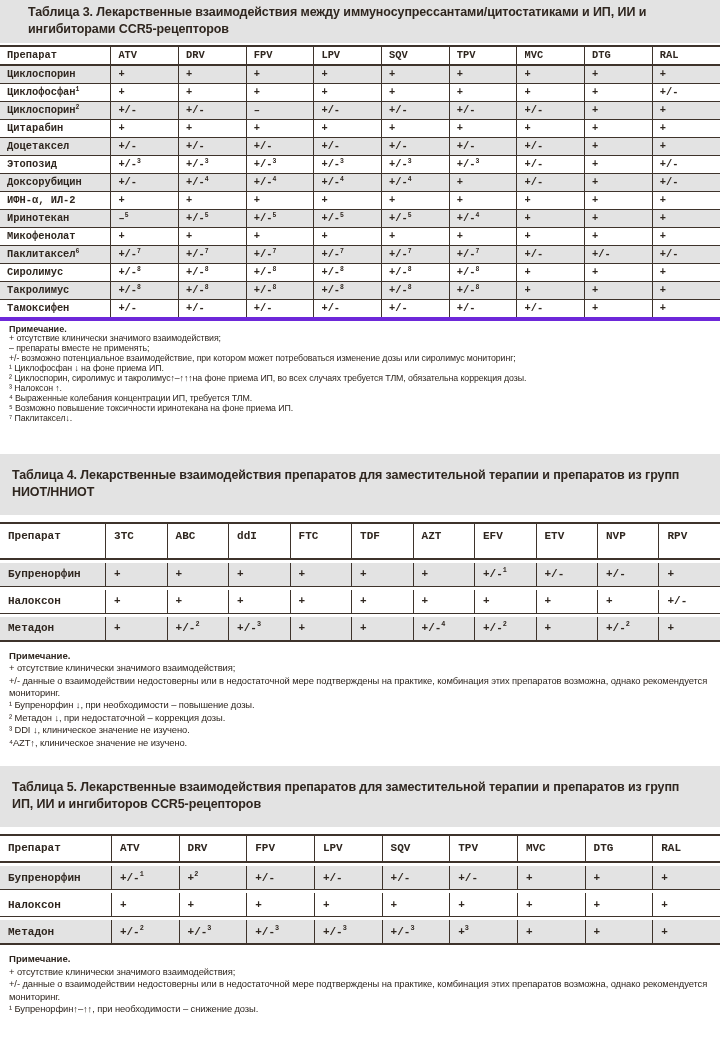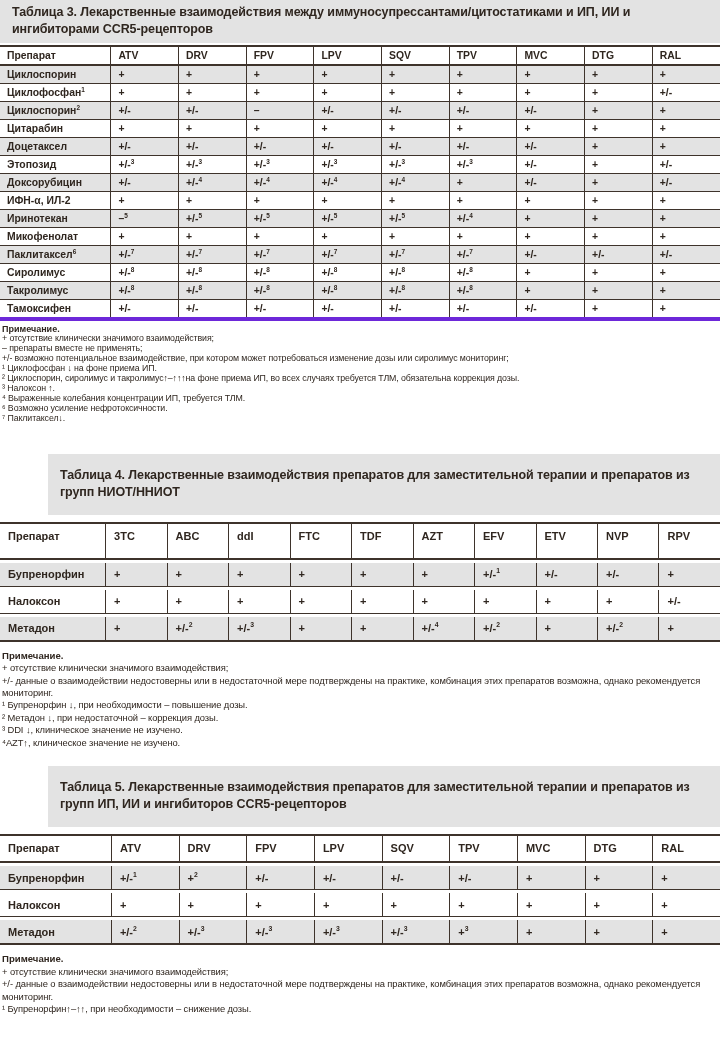--- a/index.html
+++ b/index.html
@@ -4,27 +4,27 @@
 <style>
   html,body{margin:0;padding:0;}
   body{
     width:720px;height:1039px;overflow:hidden;background:#ffffff;
     font-family:"Liberation Sans","DejaVu Sans",sans-serif;
     color:#2f261f;-webkit-font-smoothing:antialiased;
   }
   .sect{width:720px;}
   .band{
     background:#e3e3e3;font-weight:bold;font-size:12.5px;line-height:1.36;
-    padding:4px 16px 5px 12px;letter-spacing:-0.1px;box-sizing:border-box;
+    padding:4px 16px 5px 28px;letter-spacing:-0.1px;box-sizing:border-box;
   }
-  .band-lg{padding:13px 20px 14px 12px;margin-left:48px;}
+  .band-lg{padding:13px 20px 14px 12px;}
   .sect-t4{margin-top:30px;}
   .sect-t5{margin-top:17px;}
 
-  table{width:100%;table-layout:fixed;border-collapse:collapse;}
+  table{width:100%;table-layout:fixed;border-collapse:collapse;font-family:Liberation Mono, monospace;}
   sup{font-size:0.62em;line-height:0;vertical-align:super;letter-spacing:0;}
 
   
   table.compact{margin-top:2px;}
   table.compact th,table.compact td{
     text-align:left;font-weight:bold;font-size:10.4px;line-height:13px;
     padding:2px 2px 2px 7px;border-bottom:1px solid #3e332b;
     overflow:hidden;white-space:nowrap;
   }
   table.compact th+th,table.compact td+td{border-left:1px solid #3e332b;}
@@ -47,21 +47,21 @@
   table.spaced tbody tr:nth-child(odd) td{background:#e3e3e3;}
   table.spaced tbody tr:last-child td{border-bottom:2.5px solid #3e332b;}
   table.t4 thead th{height:26px;}
   table.t5 thead th{height:17px;}
 
   
   table.cols-10 col.c-first{width:15.4%;}
   table.cols-11 col.c-first{width:14.6%;}
 
   
-  .notes{padding:3px 10px 0 2px;}
+  .notes{padding:3px 10px 0 9px;}
   .notes .nheading{font-weight:bold;}
   .notes-sm{font-size:8.8px;line-height:1.13;}
   .notes-sm .nheading{font-size:9px;}
   .notes-lg{font-size:9.4px;line-height:1.32;padding-top:5px;}
   .notes-lg .nheading{font-size:9.6px;}
   .nline{letter-spacing:-0.1px;}
 </style>
 </head>
 <body>
 
@@ -267,21 +267,21 @@
     </table>
   <div class="notes notes-sm">
       <div class="nheading">Примечание.</div>
       <div class="nline">+ отсутствие клинически значимого взаимодействия;</div>
       <div class="nline">– препараты вместе не применять;</div>
       <div class="nline">+/- возможно потенциальное взаимодействие, при котором может потребоваться изменение дозы или сиролимус мониторинг;</div>
       <div class="nline">¹ Циклофосфан ↓ на фоне приема ИП.</div>
       <div class="nline">² Циклоспорин, сиролимус и такролимус↑–↑↑↑на фоне приема ИП, во всех случаях требуется ТЛМ, обязательна коррекция дозы.</div>
       <div class="nline">³ Налоксон ↑.</div>
       <div class="nline">⁴ Выраженные колебания концентрации ИП, требуется ТЛМ.</div>
-      <div class="nline">⁶ Возможно усиление нефротоксичности.</div>
+      <div class="nline">⁵ Возможно повышение токсичности иринотекана на фоне приема ИП.</div>
       <div class="nline">⁷ Паклитаксел↓.</div>
     </div>
 </div>
 
 <div class="sect sect-t4">
   <div class="band band-lg">Таблица 4. Лекарственные взаимодействия препаратов для заместительной терапии и препаратов из групп НИОТ/ННИОТ</div>
   <table class="spaced t4 cols-11">
       <colgroup>
         <col class="c-first">
         <col>

